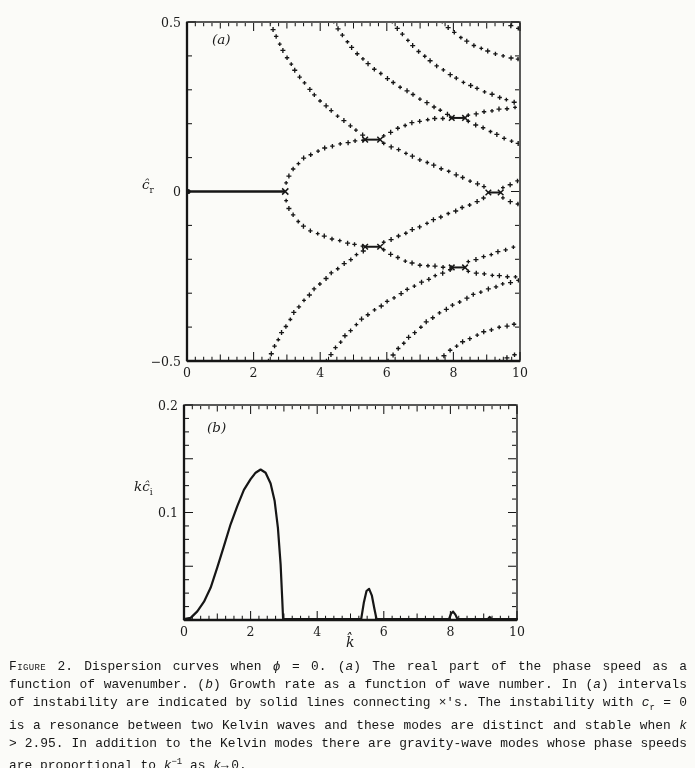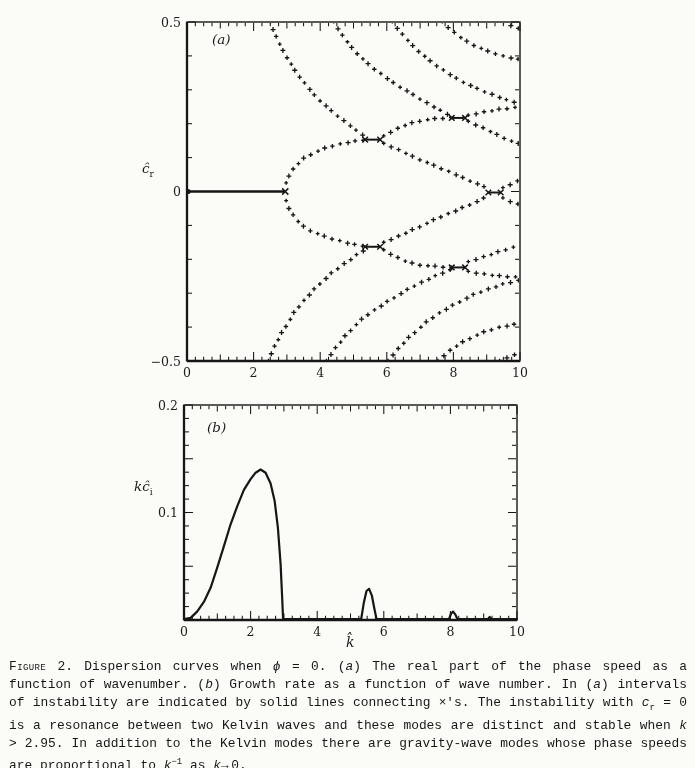--- a/index.html
+++ b/index.html
@@ -563,21 +563,21 @@
         <text x="450.4" y="636" text-anchor="middle" font-size="12.5" font-family="&quot;DejaVu Serif&quot;,&quot;Liberation Serif&quot;,serif" fill="#1c1c1c">8</text>
         <text x="517" y="636" text-anchor="middle" font-size="12.5" font-family="&quot;DejaVu Serif&quot;,&quot;Liberation Serif&quot;,serif" fill="#1c1c1c">10</text>
         <text x="178" y="409.5" text-anchor="end" font-size="12.5" font-family="&quot;DejaVu Serif&quot;,&quot;Liberation Serif&quot;,serif" fill="#1c1c1c">0.2</text>
         <text x="178" y="517" text-anchor="end" font-size="12.5" font-family="&quot;DejaVu Serif&quot;,&quot;Liberation Serif&quot;,serif" fill="#1c1c1c">0.1</text>
         <path d="M184.0 619.0L190.7 617.9L197.3 611.4L204.0 601.7L210.6 587.8L217.3 567.3L224.0 545.8L230.6 524.3L237.3 506.1L243.9 489.9L250.6 479.2L255.6 472.7L260.6 469.5L265.6 472.7L270.6 483.5L274.6 500.7L277.9 527.6L280.6 564.1L282.2 598.5L283.1 619.0L361.2 619.0L363.8 602.8L366.5 591.0L369.1 588.8L371.8 595.3L374.5 609.3L376.5 619.0L449.1 619.0L451.1 613.5L453.1 611.6L455.4 614.6L457.4 619.0L488.0 619.0L489.7 617.0L491.4 619.0L517.0 619.0" fill="none" stroke="#161616" stroke-width="2.2" stroke-linejoin="round" stroke-linecap="round"></path>
       </g>
   </svg>
 
   <div class="overlay-label panel-tag" style="left:212px;top:31px;">(<i>a</i>)</div>
 
-  <div class="overlay-label axis-math" style="left:142px;top:160px;"><i>ĉ</i><sub>r</sub></div>
+  <div class="overlay-label axis-math" style="left:142px;top:176px;"><i>ĉ</i><sub>r</sub></div>
 
   <div class="overlay-label panel-tag" style="left:207px;top:419px;">(<i>b</i>)</div>
 
   <div class="overlay-label axis-math" style="left:134px;top:478px;"><i>k</i><i>ĉ</i><sub>i</sub></div>
 
   <div class="overlay-label" style="left:346px;top:634px;font-style:italic;font-size:14px;">k̂</div>
 
   <div class="caption"><span class="sc">Figure</span> 2. Dispersion curves when <i>ϕ</i> = 0. (<i>a</i>) The real part of the phase speed as a function of wavenumber. (<i>b</i>) Growth rate as a function of wave number. In (<i>a</i>) intervals of instability are indicated by solid lines connecting ×'s. The instability with <i>c</i><sub>r</sub> = 0 is a resonance between two Kelvin waves and these modes are distinct and stable when <i>k</i> &gt; 2.95. In addition to the Kelvin modes there are gravity-wave modes whose phase speeds are proportional to <i>k</i><sup>−1</sup> as <i>k</i>→ 0.</div>
 </div>
 

